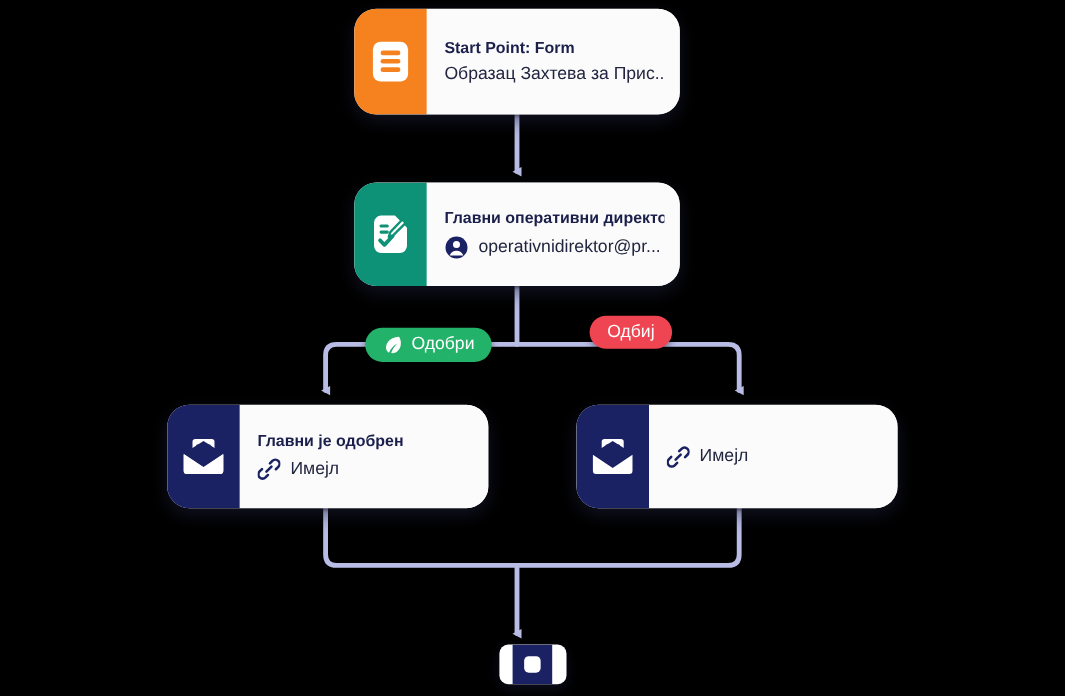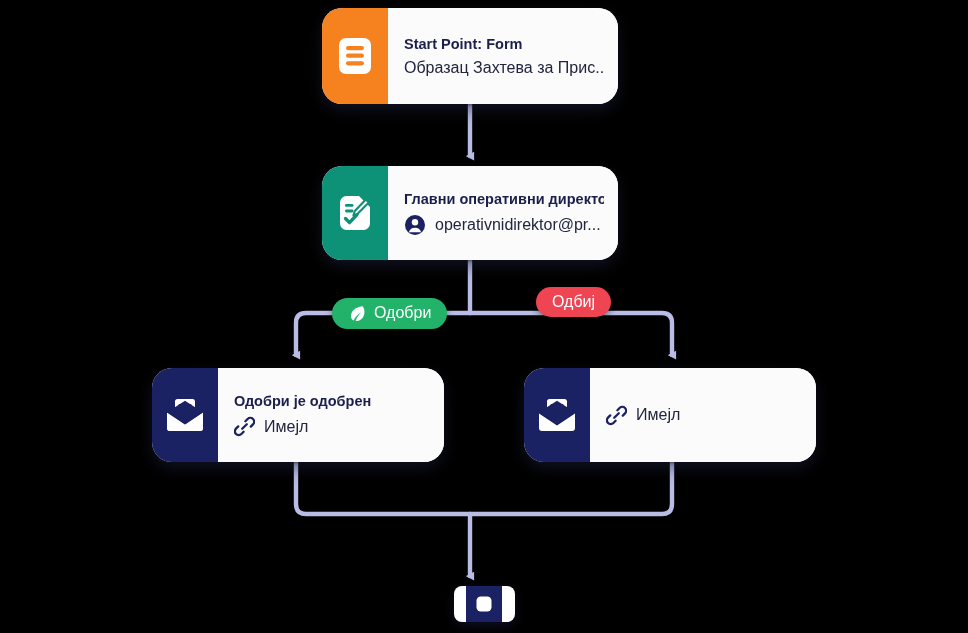--- a/index.html
+++ b/index.html
@@ -214,21 +214,21 @@
       <svg width="42" height="38" viewBox="0 0 42 38" aria-hidden="true">
         <rect x="11" y="3" width="20" height="16" rx="2.6" fill="#ffffff"></rect>
         <rect x="14.5" y="8" width="13" height="2.3" rx="1.15" fill="#1b2263"></rect>
         <rect x="14.5" y="13" width="13" height="2.3" rx="1.15" fill="#1b2263"></rect>
         <path d="M3 16.5 L21 28.5 L39 16.5 L39 32 A3 3 0 0 1 36 35 H6 A3 3 0 0 1 3 32 Z" fill="#ffffff"></path>
         <path d="M3 16.2 L21 4.8 L39 16.2 L21 28.2 Z" fill="#1b2263"></path>
         <path d="M3 17.4 L21 29.4 L39 17.4 L39 32 A3 3 0 0 1 36 35 H6 A3 3 0 0 1 3 32 Z" fill="#ffffff"></path>
       </svg>
     </div>
     <div class="node-body">
-      <div class="node-title">Одобри је одобрен</div>
+      <div class="node-title">Главни је одобрен</div>
       <div class="node-sub">
         <span>
           <svg width="21" height="21" viewBox="0 0 21 21" aria-hidden="true">
             <g stroke="#1b2263" stroke-width="2.3" fill="none" stroke-linecap="round">
               <path d="M8.2 12.8 L12.8 8.2"></path>
               <path d="M11.4 5.2 L13.6 3.0 A3.8 3.8 0 0 1 19.0 8.4 L16.8 10.6"></path>
               <path d="M9.6 15.8 L7.4 18.0 A3.8 3.8 0 0 1 2.0 12.6 L4.2 10.4"></path>
             </g>
           </svg>
         </span>

